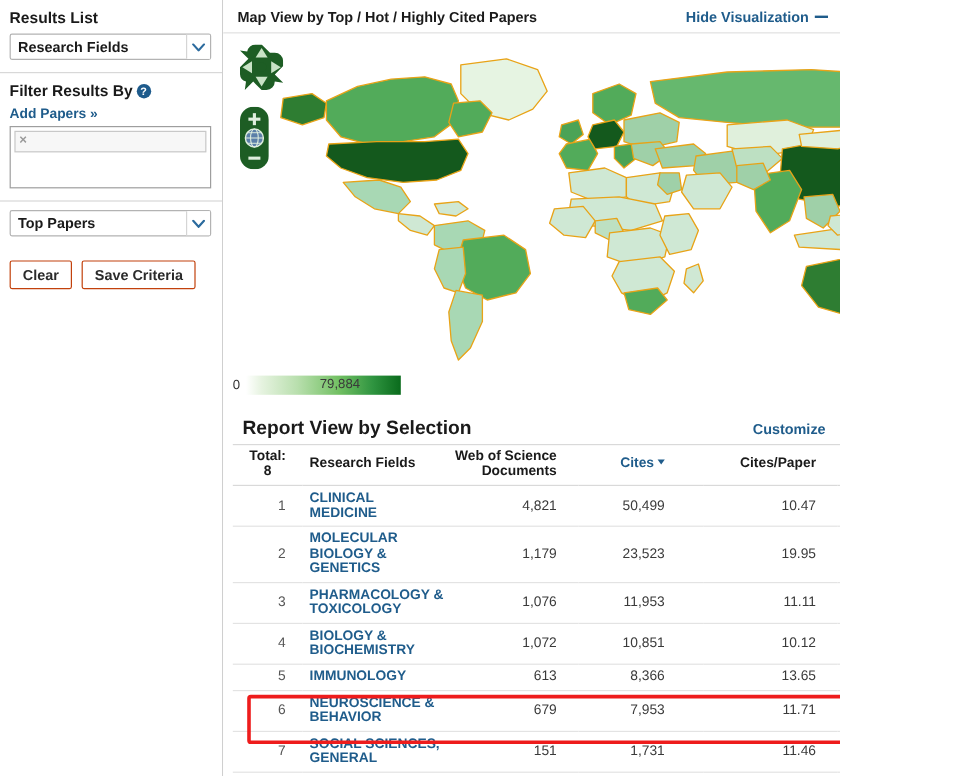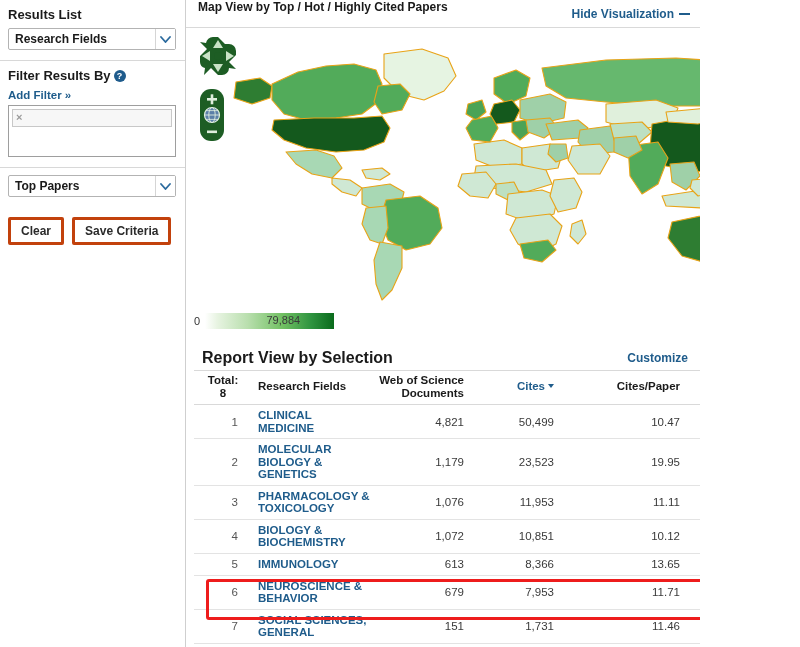--- a/index.html
+++ b/index.html
@@ -56,30 +56,30 @@
     border:1px solid #9e9e9e;background:#fff;padding:3px;
   }
   .chip{
     border:1px solid #c8c8c8;background:#f7f7f7;
     padding:1px 3px 2px 3px;display:flex;align-items:flex-start;
     font-size:11.5px;font-weight:bold;color:#1a1a1a;line-height:12.5px;
   }
   .chip .x{color:#9a9a9a;font-size:11px;margin-right:3px;line-height:12.5px;cursor:pointer;}
   .btnrow{padding:10px 8px 0 8px;display:flex;gap:8px;}
   .btn{
-    border:3px solid #c2410c;background:#fff;border-radius:2px;
+    border:1px solid #c2410c;background:#fff;border-radius:2px;
     font-size:12px;font-weight:bold;color:#2b2b2b;
     padding:4px 10px;cursor:pointer;font-family:inherit;
   }
 
   
   #main{flex:1;height:647px;position:relative;overflow:hidden;background:#fff;}
 
   .panel-head{
-    height:27px;display:flex;justify-content:space-between;
+    height:27px;display:flex;align-items:center;justify-content:space-between;
     padding:0 10px 0 12px;box-sizing:border-box;
   }
   .panel-title{font-size:12px;font-weight:bold;color:#1a1a1a;}
   .panel-link{font-size:12px;font-weight:bold;color:#1f5c8b;cursor:pointer;display:flex;align-items:center;gap:5px;}
   .dash{display:inline-block;width:11px;height:2px;background:#1f5c8b;}
   .hr{height:1px;background:#d9d9d9;margin:0;}
 
   
   #mapwrap{position:relative;height:281px;background:#fff;overflow:hidden;}
   #mapsvg{position:absolute;left:0;top:0;}
@@ -179,21 +179,21 @@
               <path d="M1 1 L5.5 6 L10 1" stroke="#2c6b9e" stroke-width="1.8" fill="none" stroke-linecap="round"></path>
             </svg>
         </div>
       </div>
     </div>
 
     <div class="side-sec">
       <div class="side-h">
         <span>Filter Results By</span><span class="q">?</span>
       </div>
-      <div class="addfilter">Add Filter »</div>
+      <div class="addfilter">Add Papers »</div>
       <div class="filterbox">
         <div class="chip">
           <span class="x">×</span>
         </div>
       </div>
     </div>
 
     <div class="side-sec last">
       <div class="sel-wrap">
         <div class="sel">Top Papers</div>

